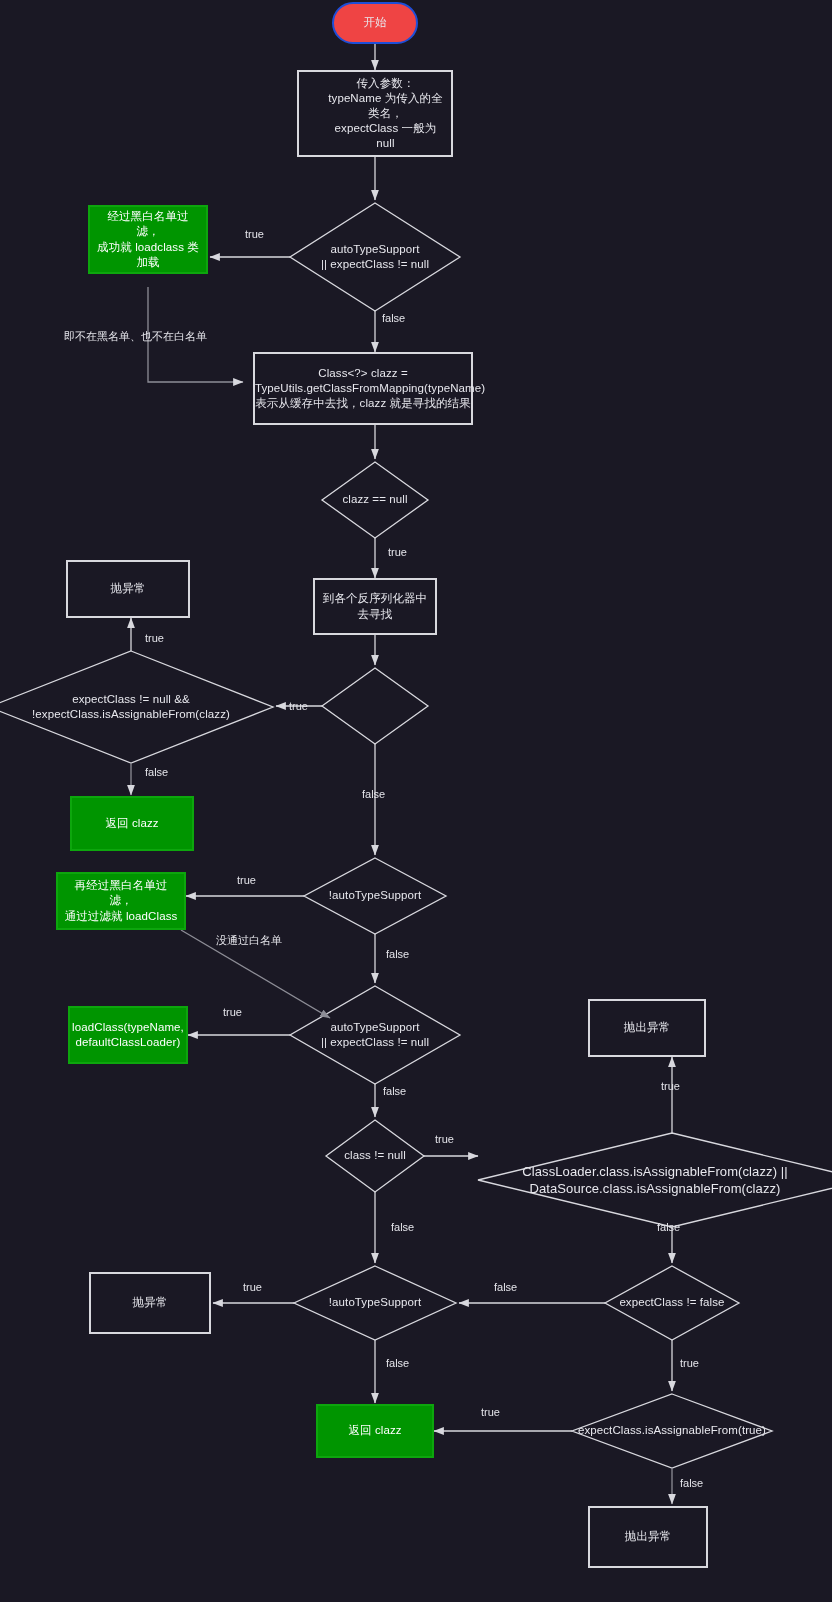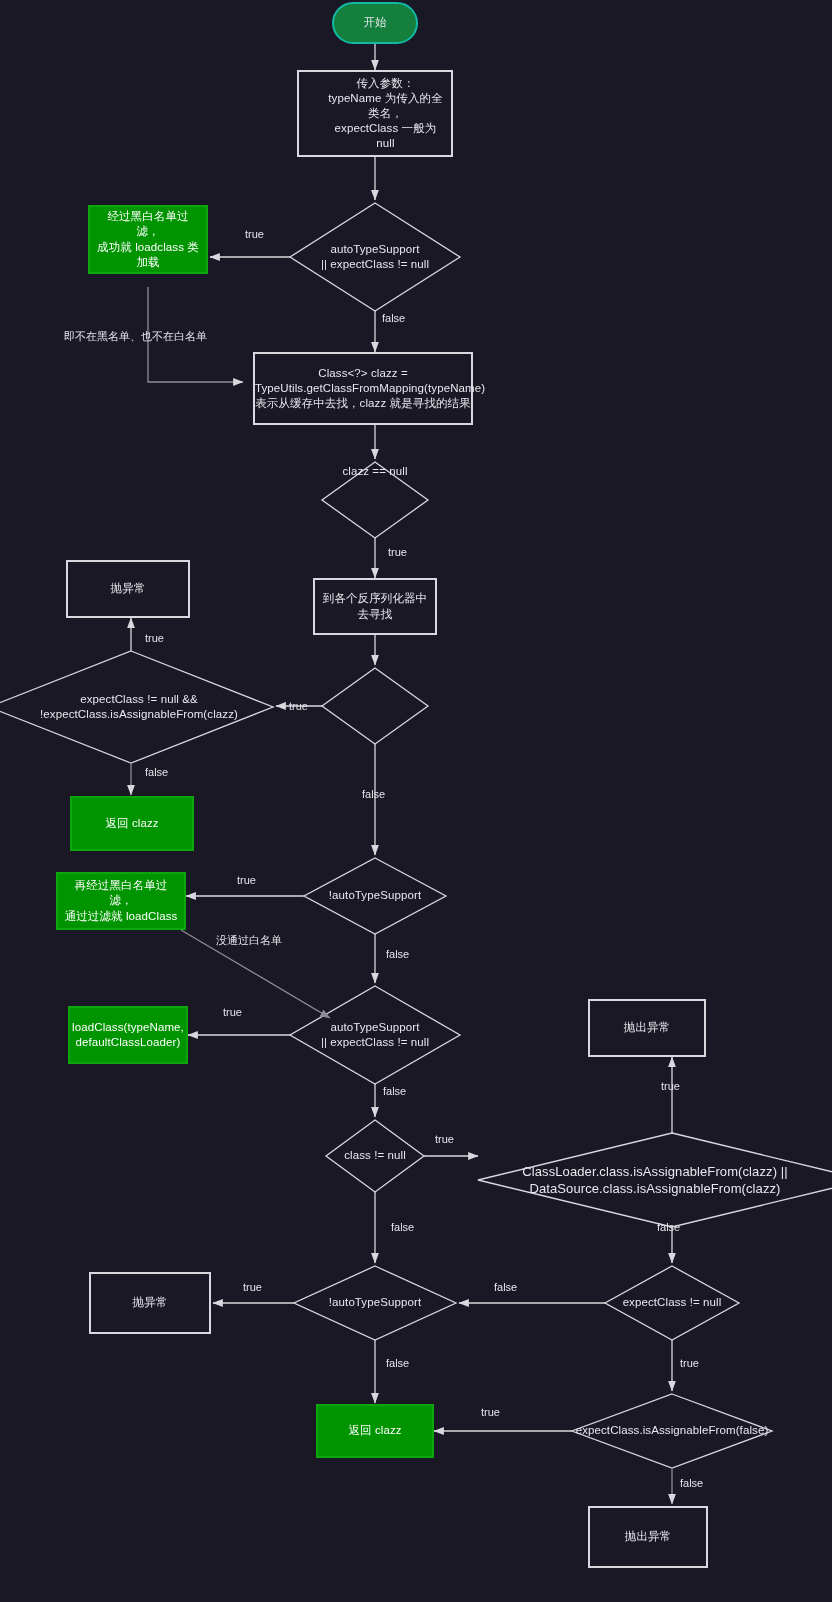--- a/index.html
+++ b/index.html
@@ -37,23 +37,23 @@
   .node.rect {
     border: 2px solid #d8d8de;
     background: #1a1824;
   }
   .node.green {
     background: #009500;
     border: 2px solid #0da60d;
     color: #ffffff;
   }
   .node.terminal {
-    border: 2px solid #14b8a6;
+    border: 2px solid #1d4ed8;
     border-radius: 26px;
-    background: #15803d;
+    background: #ef4444;
   }
   .node.diamond {
     border: none;
     background: transparent;
     z-index: 3;
   }
   .node.diamond .dlabel {
     position: relative;
     z-index: 4;
     padding: 0 4px;
@@ -171,31 +171,31 @@
     <span class="inner" style="white-space:pre-line;">经过黑白名单过滤，
 成功就 loadclass 类加载</span>
   </div>
 
   <div class="node rect" style="left:253px; top:352px; width:220px; height:73px;">
     <span class="inner" style="white-space:pre-line;">Class&lt;?&gt; clazz =
 TypeUtils.getClassFromMapping(typeName)
 表示从缓存中去找，clazz 就是寻找的结果</span>
   </div>
 
-  <div class="node diamond" style="left:322px; top:434px; width:106px; height:76px;">
+  <div class="node diamond" style="left:322px; top:462px; width:106px; height:76px;">
     <span class="dlabel">clazz == null</span>
   </div>
 
   <div class="node rect" style="left:313px; top:578px; width:124px; height:57px;">
     <span class="inner" style="white-space:pre-line;">到各个反序列化器中
 去寻找</span>
   </div>
 
 
-  <div class="node diamond" style="left:0px; top:651px; width:262px; height:112px;margin-left:8px;">
+  <div class="node diamond" style="left:0px; top:651px; width:262px; height:112px;">
     <span class="dlabel" style="white-space:pre-line;">expectClass != null &amp;&amp;
 !expectClass.isAssignableFrom(clazz)</span>
   </div>
 
   <div class="node rect" style="left:66px; top:560px; width:124px; height:58px;">
     <span class="inner">抛异常</span>
   </div>
 
   <div class="node green" style="left:70px; top:796px; width:124px; height:55px;">
     <span class="inner">返回 clazz</span>
@@ -235,29 +235,29 @@
 
   <div class="node diamond" style="left:294px; top:1266px; width:162px; height:74px;">
     <span class="dlabel">!autoTypeSupport</span>
   </div>
 
   <div class="node rect" style="left:89px; top:1272px; width:122px; height:62px;">
     <span class="inner">抛异常</span>
   </div>
 
   <div class="node diamond" style="left:605px; top:1266px; width:134px; height:74px;">
-    <span class="dlabel">expectClass != null</span>
+    <span class="dlabel">expectClass != false</span>
   </div>
 
   <div class="node green" style="left:316px; top:1404px; width:118px; height:54px;">
     <span class="inner">返回 clazz</span>
   </div>
 
   <div class="node diamond" style="left:572px; top:1394px; width:200px; height:74px;">
-    <span class="dlabel">expectClass.isAssignableFrom(false)</span>
+    <span class="dlabel">expectClass.isAssignableFrom(true)</span>
   </div>
 
   <div class="node rect" style="left:588px; top:1506px; width:120px; height:62px;">
     <span class="inner">抛出异常</span>
   </div>
 
   <span class="edge-label" style="left:245px; top:228px;">true</span>
   <span class="edge-label" style="left:382px; top:312px;">false</span>
   <span class="edge-label" style="left:64px; top:329px;">即不在黑名单、也不在白名单</span>
   <span class="edge-label" style="left:388px; top:546px;">true</span>

